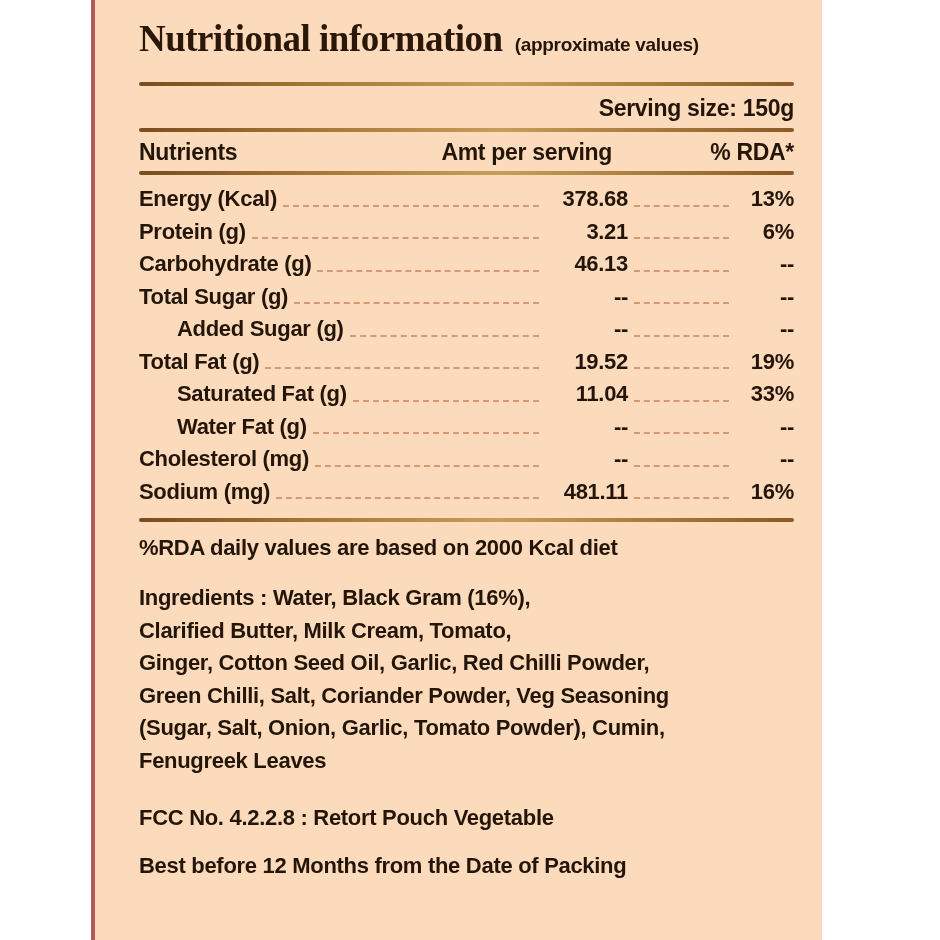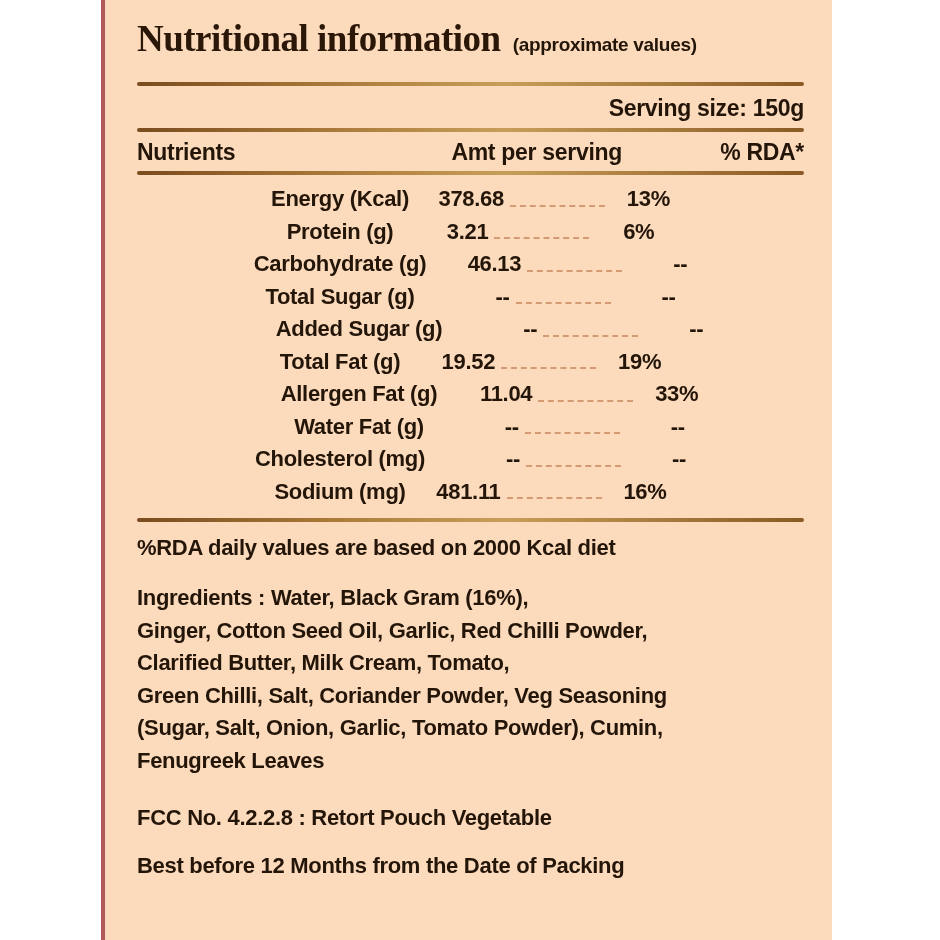--- a/index.html
+++ b/index.html
@@ -12,28 +12,28 @@
     font-family: "Liberation Sans", sans-serif;
   }
   .stage {
     position: relative;
     width: 940px;
     height: 940px;
     background: #ffffff;
   }
   .panel {
     position: absolute;
-    left: 101px;
+    left: 91px;
     top: 0;
     width: 731px;
     height: 940px;
     background: #fcdbbd;
     border-left: 4px solid #b25a5a;
     box-sizing: border-box;
-    padding: 16px 28px 0 32px;
+    padding: 16px 28px 0 44px;
     color: #241509;
   }
   .title-row {
     display: flex;
     align-items: baseline;
     gap: 12px;
     line-height: 46px;
     white-space: nowrap;
   }
   .title {
@@ -74,21 +74,21 @@
   .header-row {
     margin-top: 3px;
     font-size: 23px;
     font-weight: 700;
     letter-spacing: -0.3px;
     line-height: 34px;
     gap: 8px;
   }
   .header-row .h-amt { grid-column: 2 / 4; text-align: right; }
   .header-row .h-rda { grid-column: 4 / 6; text-align: right; }
-  .ntable { margin-top: 8px; display: flex; flex-direction: column; align-items: center; }
+  .ntable { margin-top: 8px; display: flex; flex-direction: column; }
   .nrow {
     font-size: 22px;
     font-weight: 700;
     letter-spacing: -0.3px;
     line-height: 32.5px;
     height: 32.5px;
   }
   .nrow .label { white-space: nowrap; }
   .nrow.indent .label { padding-left: 38px; }
   .nrow .amt { text-align: right; white-space: nowrap; }
@@ -188,21 +188,21 @@
 
       <div class="grid-row nrow">
         <span class="label">Total Fat (g)</span>
         <span class="leader"></span>
         <span class="amt">19.52</span>
         <span class="leader"></span>
         <span class="rda">19%</span>
       </div>
 
       <div class="grid-row nrow indent">
-        <span class="label">Allergen Fat (g)</span>
+        <span class="label">Saturated Fat (g)</span>
         <span class="leader"></span>
         <span class="amt">11.04</span>
         <span class="leader"></span>
         <span class="rda">33%</span>
       </div>
 
       <div class="grid-row nrow indent">
         <span class="label">Water Fat (g)</span>
         <span class="leader"></span>
         <span class="amt">--</span>
@@ -227,22 +227,22 @@
       </div>
 
     </div>
 
     <div class="rule rule-4"></div>
 
     <div class="footnote">%RDA daily values are based on 2000 Kcal diet</div>
 
     <div class="para ingredients">
       <span>Ingredients : Water, Black Gram (16%),</span>
+      <span>Clarified Butter, Milk Cream, Tomato,</span>
       <span>Ginger, Cotton Seed Oil, Garlic, Red Chilli Powder,</span>
-      <span>Clarified Butter, Milk Cream, Tomato,</span>
       <span>Green Chilli, Salt, Coriander Powder, Veg Seasoning</span>
       <span>(Sugar, Salt, Onion, Garlic, Tomato Powder), Cumin,</span>
       <span>Fenugreek Leaves</span>
     </div>
 
 
     <div class="para fcc">FCC No. 4.2.2.8 : Retort Pouch Vegetable</div>
 
     <div class="para best-before">Best before 12 Months from the Date of Packing</div>
 

